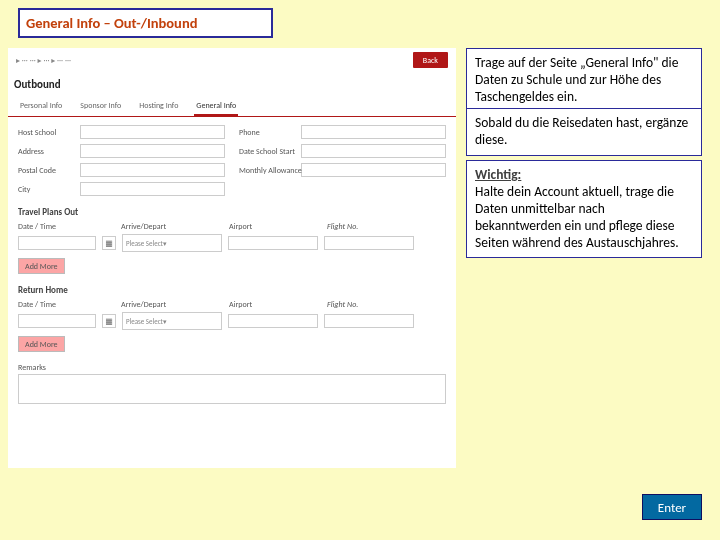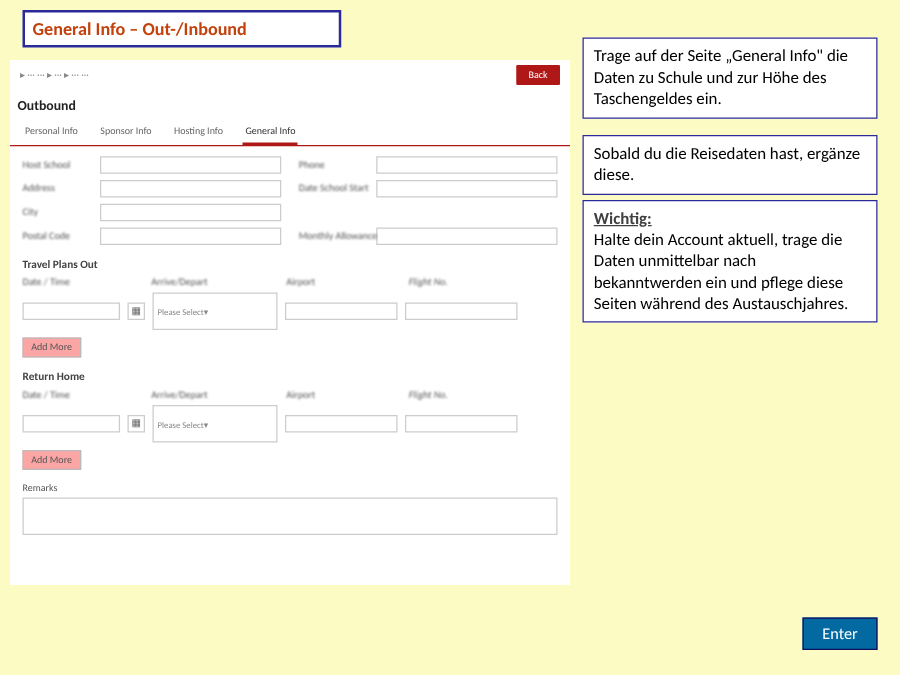--- a/index.html
+++ b/index.html
@@ -21,27 +21,27 @@
   .inp { flex: 1; height: 14px; border: 1px solid #ccc; background: #fff; }
   .section-h { font-size: 9px; color: #444; filter: blur(0.6px); margin: 10px 0 4px; font-weight: bold; }
   .thdr { display: flex; gap: 8px; font-size: 8px; color: #555; filter: blur(0.7px); margin-bottom: 3px; }
   .thdr span:nth-child(1){ width: 95px; }
   .thdr span:nth-child(2){ width: 100px; }
   .thdr span:nth-child(3){ width: 90px; }
   .thdr span:nth-child(4){ width: 90px; font-style: italic; }
   .trow { display: flex; gap: 6px; margin-bottom: 4px; align-items: center; }
   .trow .dt { width: 78px; height: 14px; border: 1px solid #ccc; }
   .trow .cal { width: 14px; height: 14px; border: 1px solid #ccc; display: flex; align-items: center; justify-content: center; font-size: 8px; color: #666; filter: blur(0.5px);}
-  .trow .sel { width: 100px; height: 30px; border: 1px solid #ccc; display: flex; align-items: center; padding: 0 3px; font-size: 7px; color: #888; filter: blur(0.6px);}
+  .trow .sel { width: 100px; height: 18px; border: 1px solid #ccc; display: flex; align-items: center; padding: 0 3px; font-size: 7px; color: #888; filter: blur(0.6px);}
   .trow .tx { width: 90px; height: 14px; border: 1px solid #ccc; }
   .addmore { display: inline-block; border: 1px solid #bbb; padding: 2px 6px; font-size: 8px; color: #555; filter: blur(0.6px); margin-top: 2px; background: #fca5a5; }
   .remarks-lbl { font-size: 8px; color: #555; filter: blur(0.6px); margin-top: 10px; }
   .remarks-box { width: 100%; height: 30px; border: 1px solid #ccc; margin-top: 2px; }
   .info-box { position: absolute; right: 18px; width: 236px; background: #fff; border: 1.5px solid #2a2a99; padding: 6px 8px; font-size: 13.5px; color: #000; line-height: 1.25; }
-  .ib1 { top: 30px; }
+  .ib1 { top: 48px; }
   .ib2 { top: 108px; }
   .ib3 { top: 160px; }
   .ib3 .wichtig { color: #404040; font-weight: bold; text-decoration: underline; }
   .enter-btn { position: absolute; right: 18px; bottom: 20px; width: 60px; height: 26px; background: #0369a1; color: #fff; border: 1px solid #0f0f60; display: flex; align-items: center; justify-content: center; font-size: 13px; cursor: pointer; }
 </style>
 </head>
 <body>
 
 <div class="title-box">
   <span>General Info – Out-/Inbound</span>
@@ -75,35 +75,35 @@
           <span class="lbl">Address</span>
           <div class="inp"></div>
         </div>
       <div class="fld">
           <span class="lbl">Date School Start</span>
           <div class="inp"></div>
         </div>
     </div>
     <div class="row2">
       <div class="fld">
+          <span class="lbl">Postal Code</span>
+          <div class="inp"></div>
+        </div>
+      <div class="fld">
+          <span class="lbl">Monthly Allowance</span>
+          <div class="inp"></div>
+        </div>
+    </div>
+    <div class="row2">
+      <div class="fld">
           <span class="lbl">City</span>
           <div class="inp"></div>
         </div>
       <div class="fld" style="visibility:hidden">
           <span class="lbl"></span>
-          <div class="inp"></div>
-        </div>
-    </div>
-    <div class="row2">
-      <div class="fld">
-          <span class="lbl">Postal Code</span>
-          <div class="inp"></div>
-        </div>
-      <div class="fld">
-          <span class="lbl">Monthly Allowance</span>
           <div class="inp"></div>
         </div>
     </div>
 
     <div class="section-h">Travel Plans Out</div>
     <div class="thdr">
       <span>Date / Time</span>
       <span>Arrive/Depart</span>
       <span>Airport</span>
       <span>Flight No.</span>

